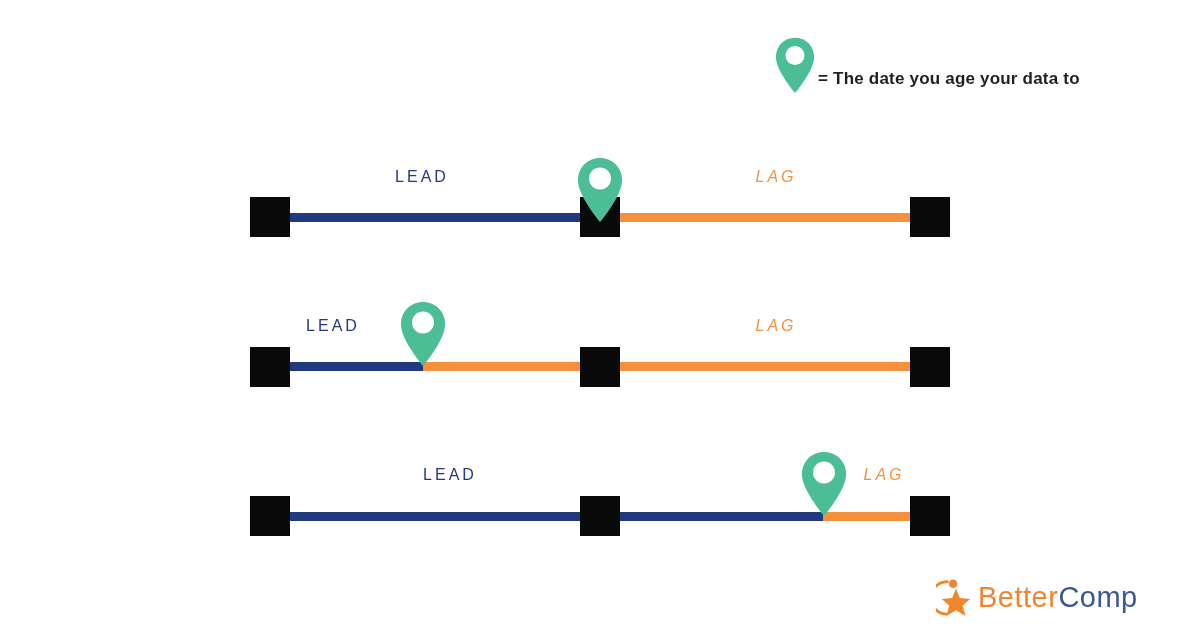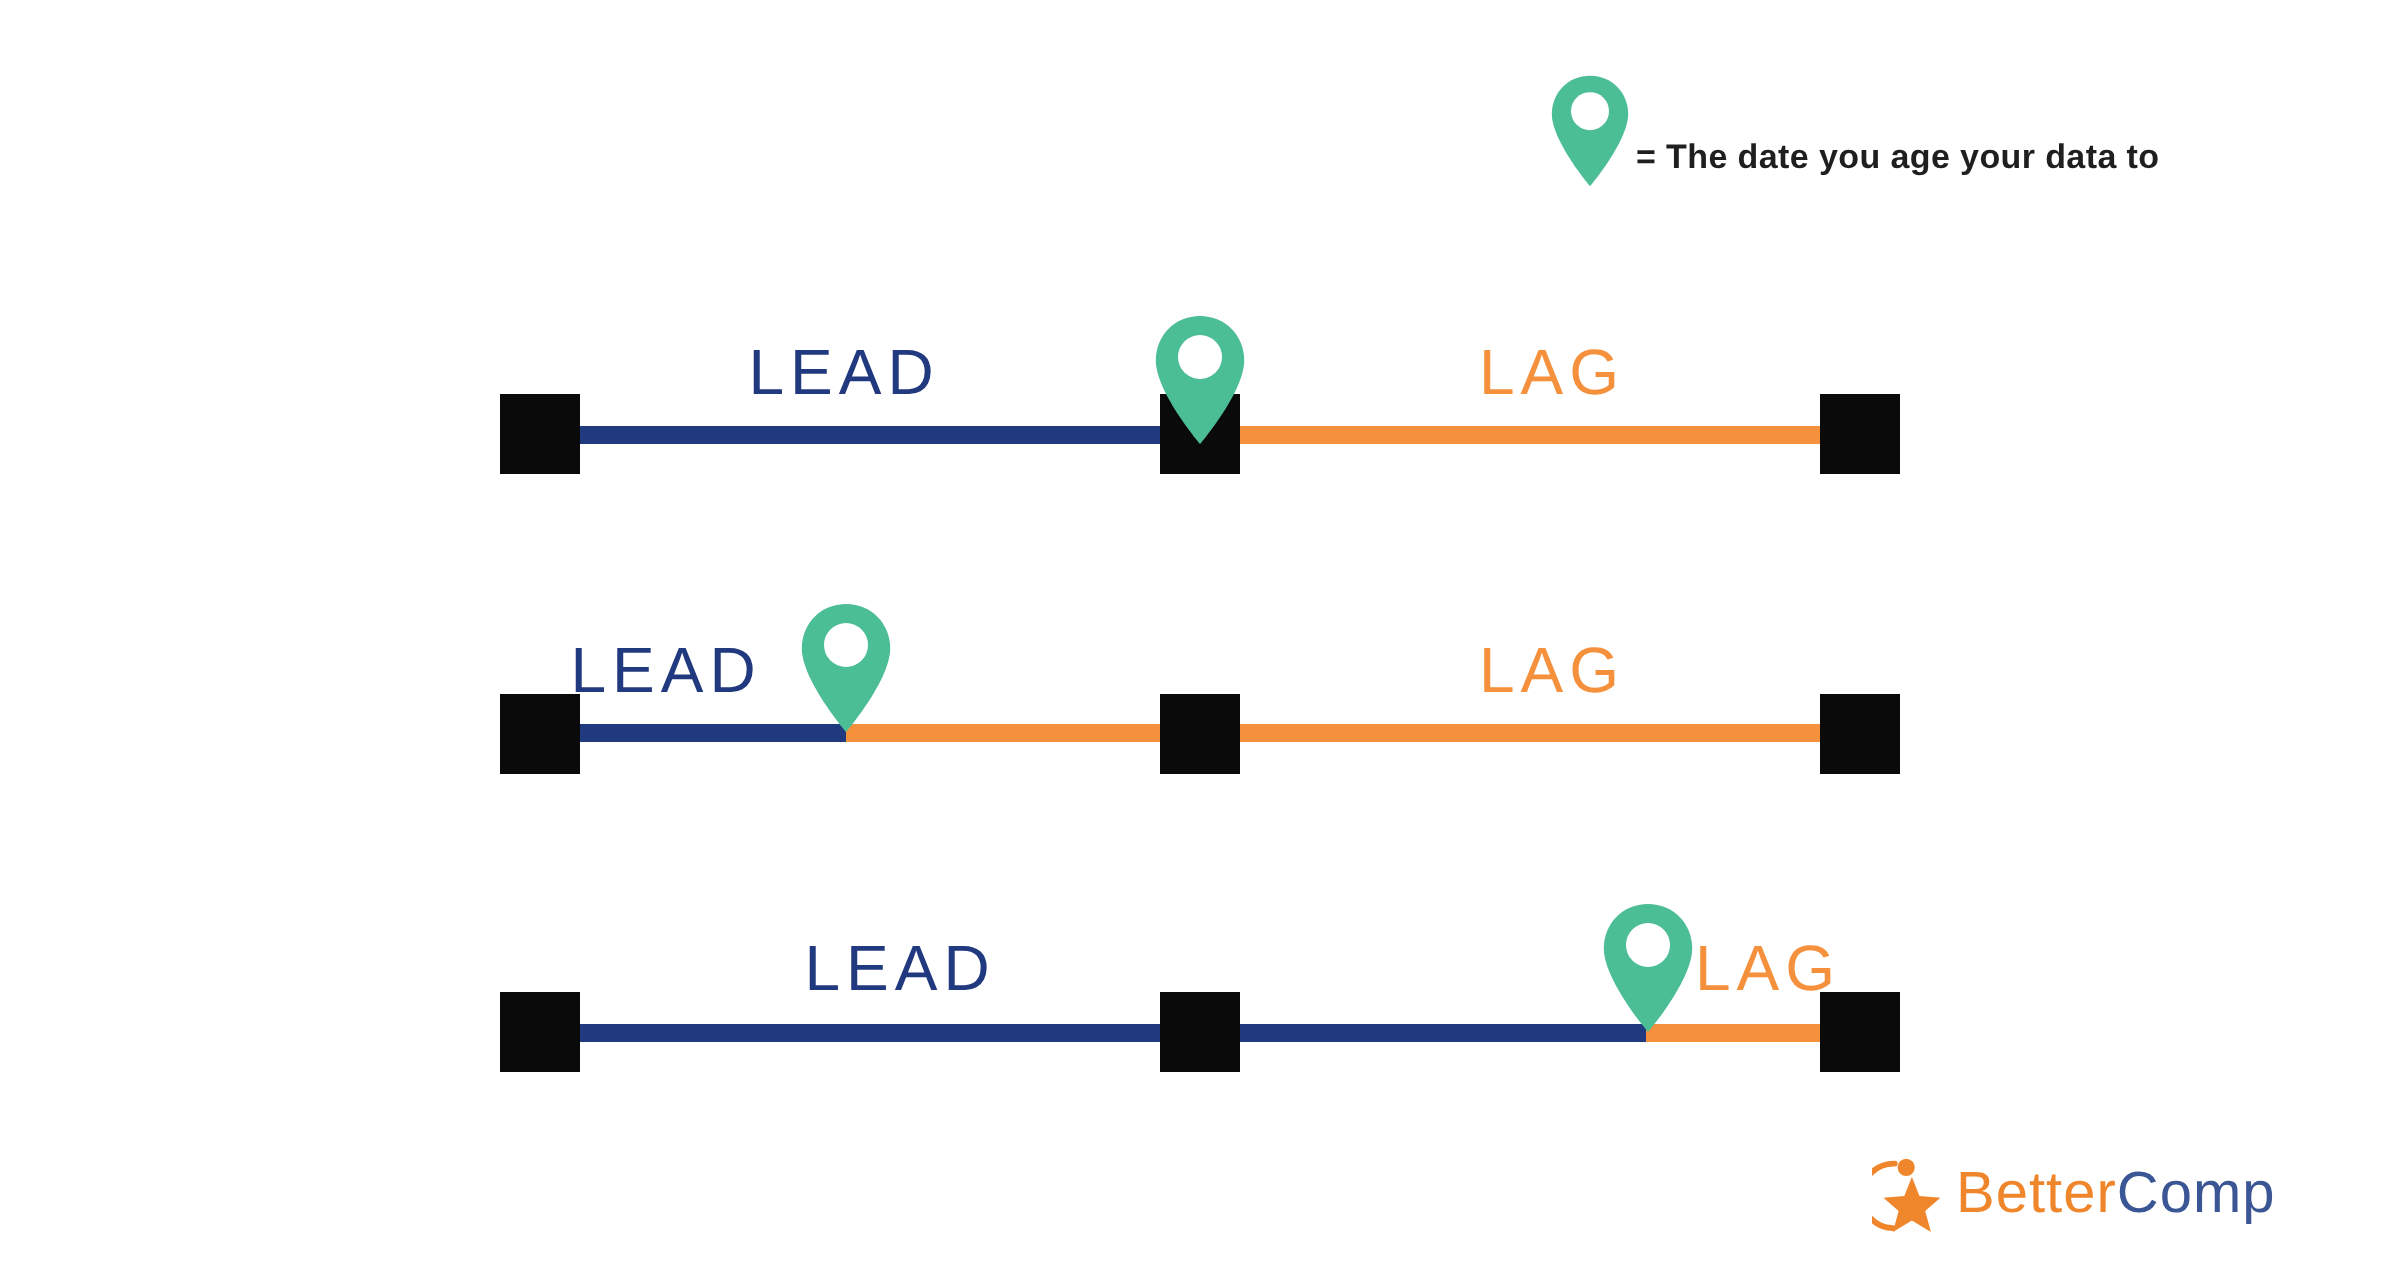--- a/index.html
+++ b/index.html
@@ -29,24 +29,24 @@
 
   .sq {
     position: absolute; width: 40px; height: 40px;
     background: var(--milestone_black, #0a0a0a); z-index: 2;
   }
 
   .pin { position: absolute; width: 46px; height: 66px; z-index: 3; }
 
   .lbl {
     position: absolute; transform: translateX(-50%);
-    font-size: 32px; letter-spacing: 3px; white-space: nowrap; z-index: 2;
+    font-size: 16px; letter-spacing: 3px; white-space: nowrap; z-index: 2;
   }
   .lbl.lead { color: var(--lead_navy, #21397e); }
-  .lbl.lag  { color: var(--lag_orange, #ed8b33); }
+  .lbl.lag  { color: var(--lag_orange, #ed8b33); font-style: italic; }
 
   
   .r1 .seg       { top: 213px; }
   .r1 .seg.lead  { left: 288px; width: 312px; }
   .r1 .seg.lag   { left: 600px; width: 312px; }
   .r1 .sq        { top: 197px; }
   .r1 .sq.s1     { left: 250px; }
   .r1 .sq.s2     { left: 580px; }
   .r1 .sq.s3     { left: 910px; }
   .r1 .pin       { left: 577px; top: 157px; }

